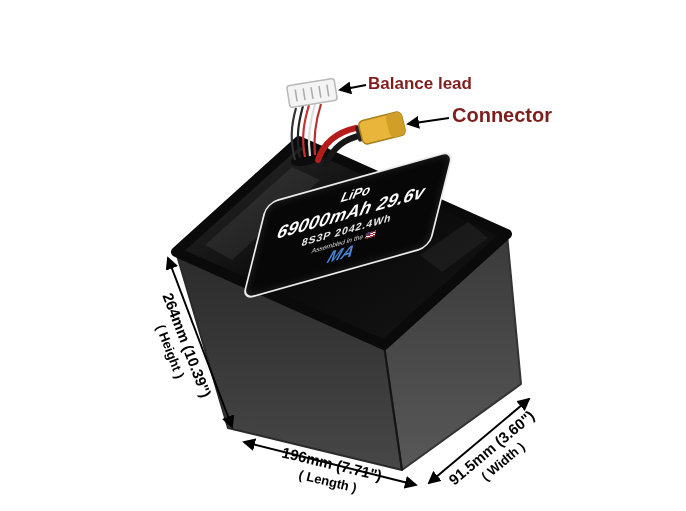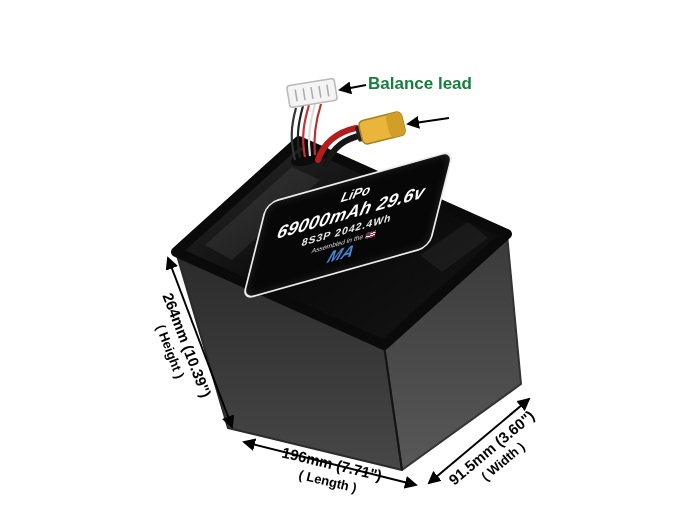--- a/index.html
+++ b/index.html
@@ -1,20 +1,20 @@
 <!DOCTYPE html>
 <html><head>
 <meta charset="utf-8">
 <style>
   html,body{margin:0;padding:0;background:#fff;}
   body{font-family:"Liberation Sans", sans-serif;}
   .canvas{position:relative;width:686px;height:511px;background:#fff;overflow:hidden;}
   svg.scene{position:absolute;left:0;top:0;}
 
-  .callout{position:absolute;font-weight:bold;color:#15803d;white-space:nowrap;}
+  .callout{position:absolute;font-weight:bold;color:#7f1d1d;white-space:nowrap;}
   .callout.balance{left:368px;top:74px;font-size:17px;}
   .callout.connector{left:452px;top:104px;font-size:20px;}
 
   .dim{position:absolute;text-align:center;font-weight:bold;color:#000;line-height:1.3;}
   .dim .val{font-size:15px;white-space:nowrap;}
   .dim .cap{font-size:13px;white-space:nowrap;}
   .dim.height{left:94px;top:330px;width:170px;transform:rotate(69deg);}
   .dim.length{left:245px;top:454px;width:170px;transform:rotate(13.5deg);}
   .dim.width{left:417px;top:436px;width:160px;transform:rotate(-40deg);}
 
@@ -115,20 +115,21 @@
     <div class="lbl-bottom">
       <div class="lbl-asm-row">
         <span class="lbl-asm">Assembled in the</span>
         <span class="flag"></span>
       </div>
       <span class="lbl-logo">MA</span>
     </div>
   </div>
 
   <div class="callout balance">Balance lead</div>
+  <div class="callout connector">Connector</div>
 
   <div class="dim height">
     <div class="val">264mm (10.39")</div>
     <div class="cap">( Height )</div>
   </div>
   <div class="dim length">
     <div class="val">196mm (7.71")</div>
     <div class="cap">( Length )</div>
   </div>
   <div class="dim width">

